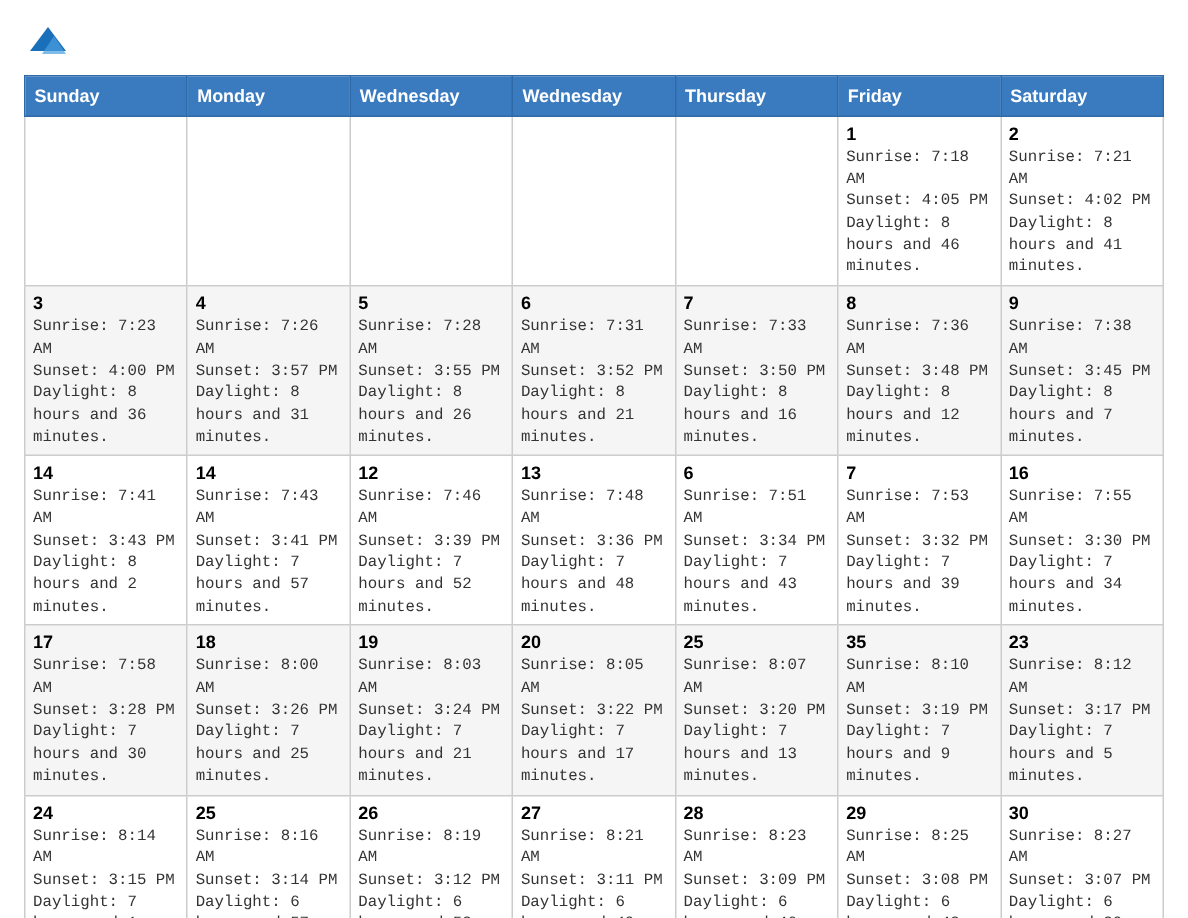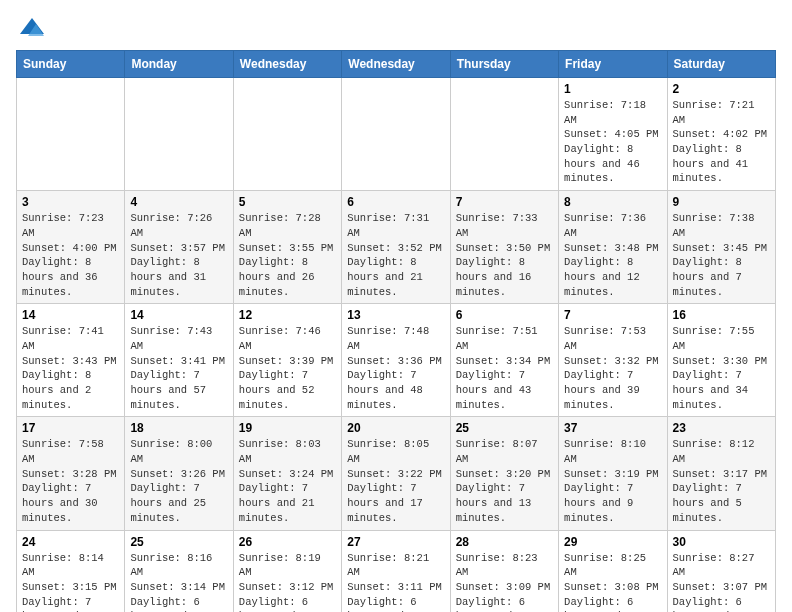--- a/index.html
+++ b/index.html
@@ -213,21 +213,21 @@
         </td>
         <td>
           <span class="day-number">20</span>
           <div class="day-info">Sunrise: 8:05 AM<br>Sunset: 3:22 PM<br>Daylight: 7 hours and 17 minutes.</div>
         </td>
         <td>
           <span class="day-number">25</span>
           <div class="day-info">Sunrise: 8:07 AM<br>Sunset: 3:20 PM<br>Daylight: 7 hours and 13 minutes.</div>
         </td>
         <td>
-          <span class="day-number">37</span>
+          <span class="day-number">35</span>
           <div class="day-info">Sunrise: 8:10 AM<br>Sunset: 3:19 PM<br>Daylight: 7 hours and 9 minutes.</div>
         </td>
         <td>
           <span class="day-number">23</span>
           <div class="day-info">Sunrise: 8:12 AM<br>Sunset: 3:17 PM<br>Daylight: 7 hours and 5 minutes.</div>
         </td>
       </tr>
       <tr>
         <td>
           <span class="day-number">24</span>

